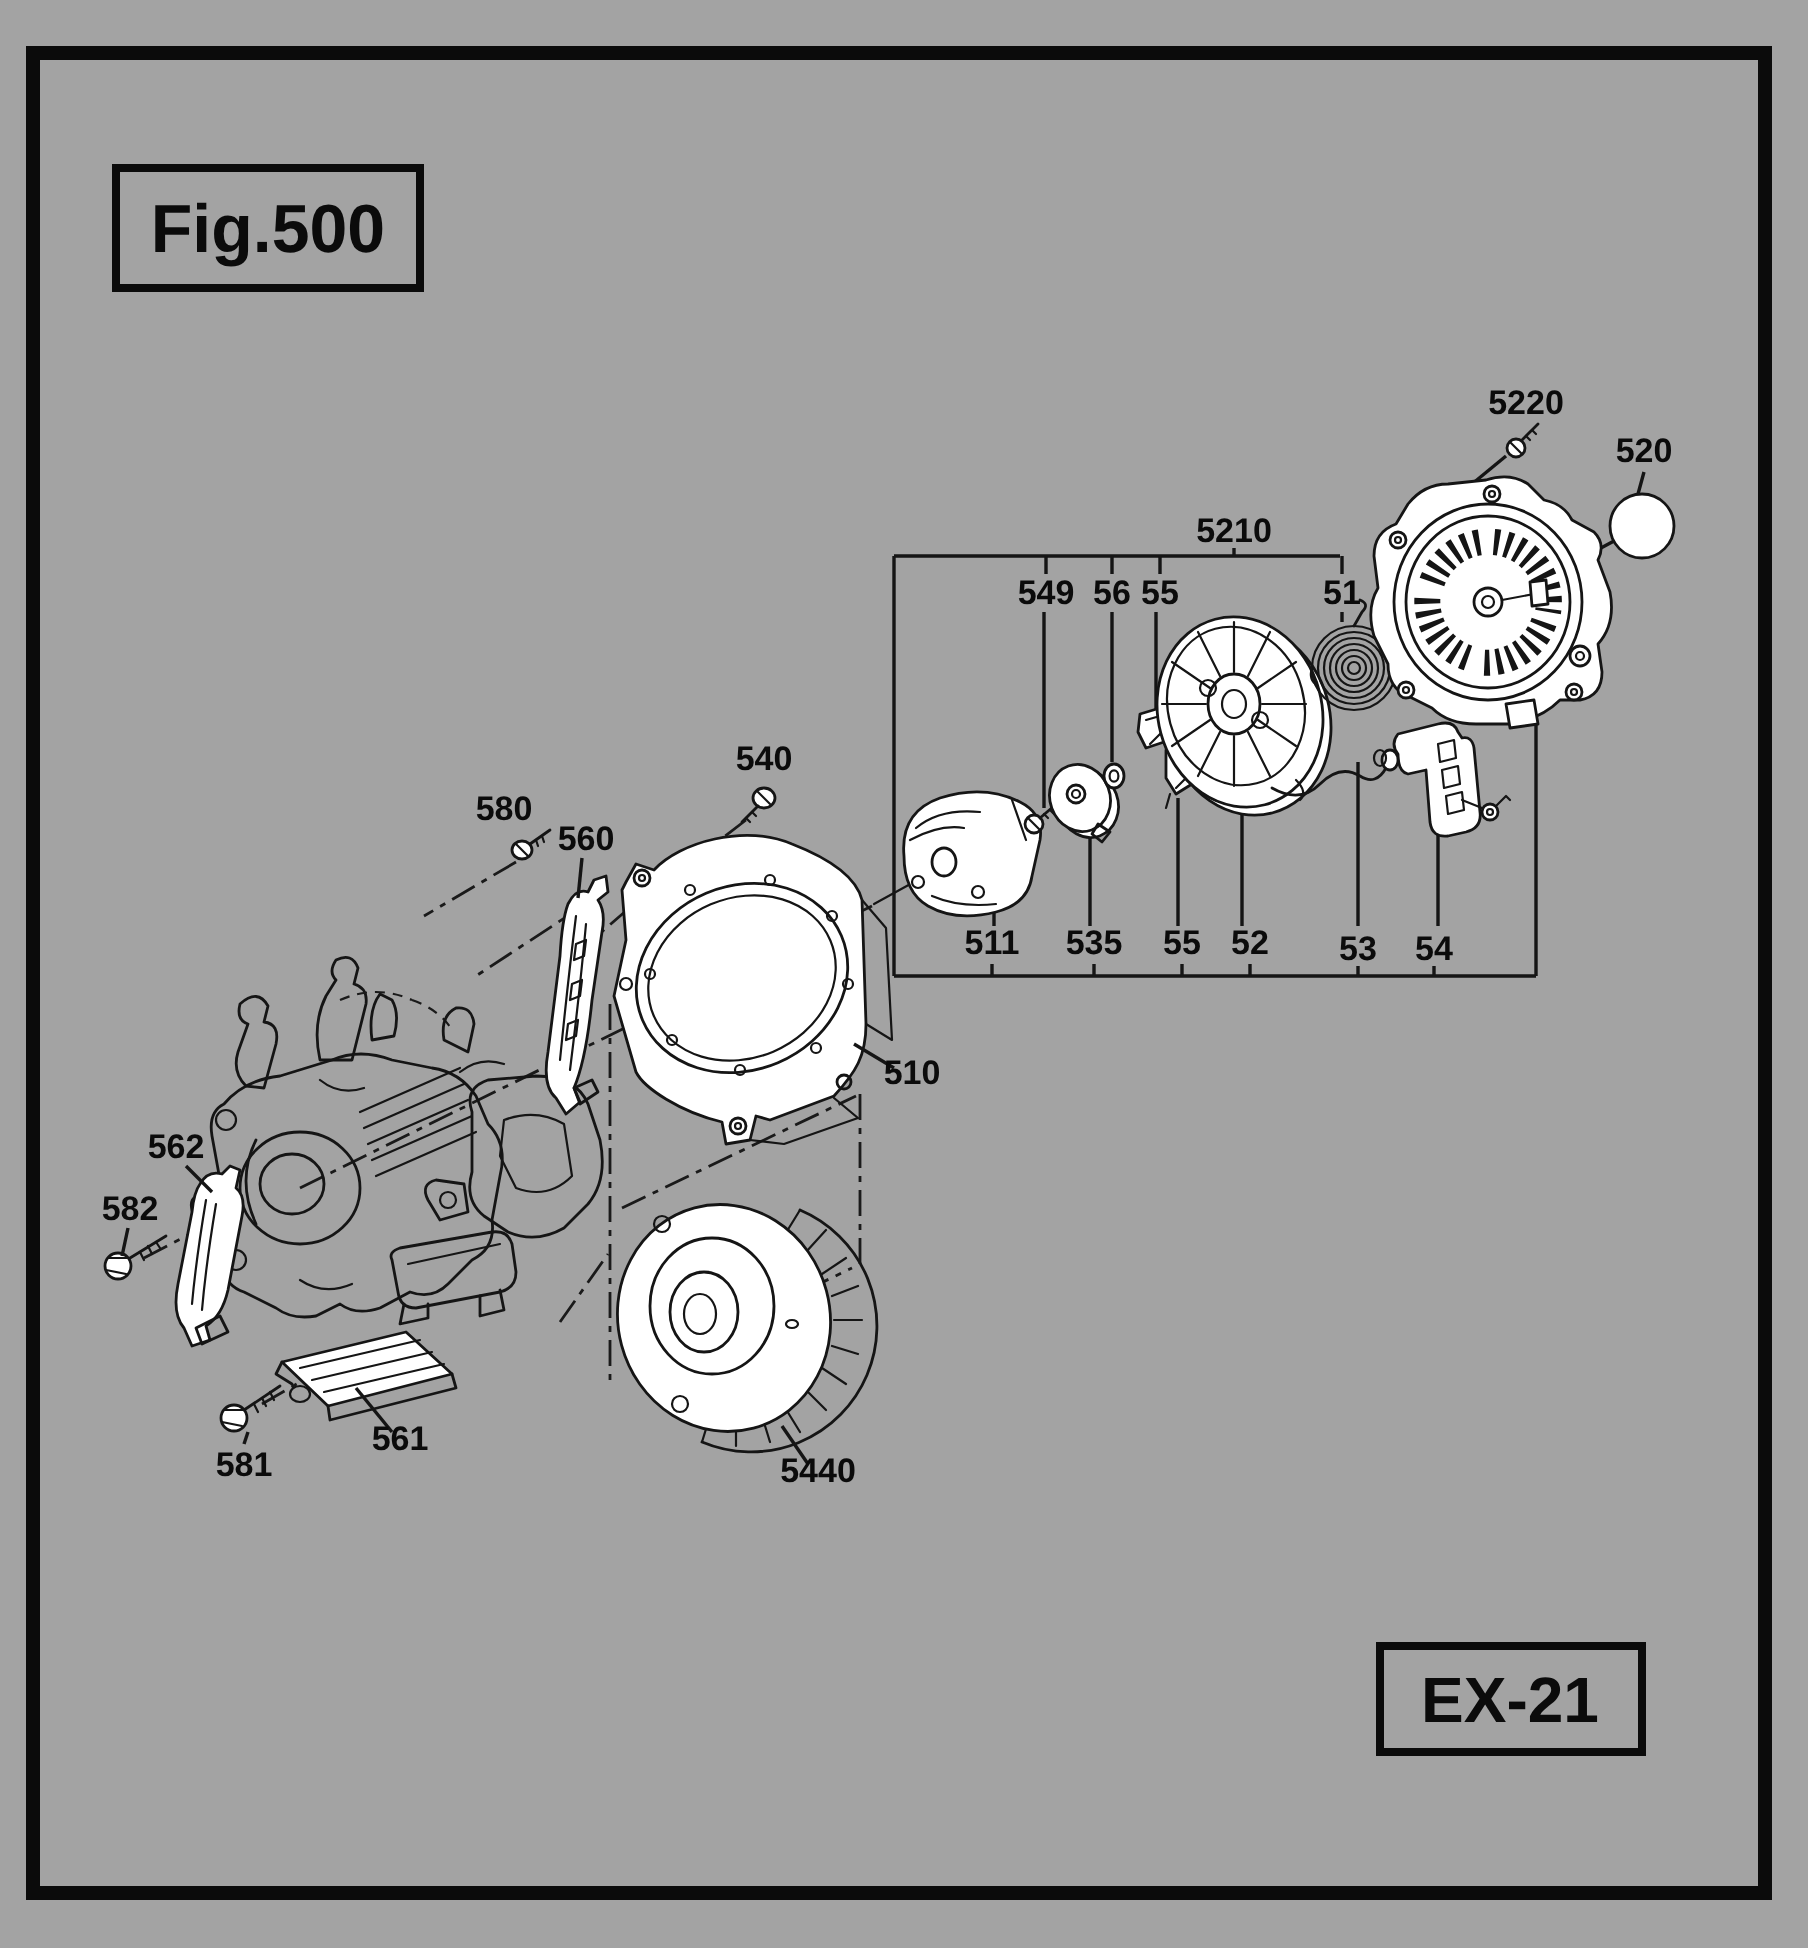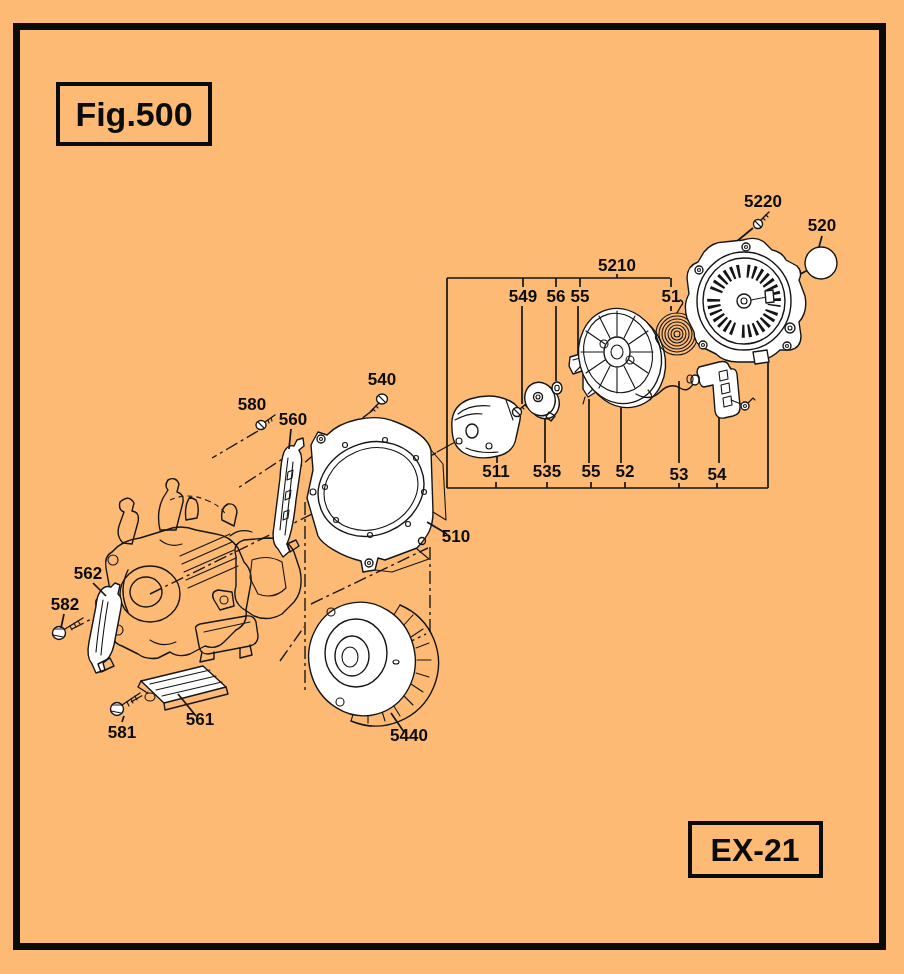--- a/index.html
+++ b/index.html
@@ -1,19 +1,19 @@
 <!DOCTYPE html>
 <html><head>
 <meta charset="utf-8">
 <style>
   html,body{margin:0;padding:0;background:#e8e8e8;}
   .page{
     position:relative;
     width:904px;height:974px;
-    background:#fdba74;
+    background:#a3a3a3;
     font-family:"Liberation Sans", sans-serif;
     overflow:hidden;
   }
   svg{position:absolute;left:0;top:0;}
   .art{stroke:#151515;fill:none;stroke-width:1.4;stroke-linecap:round;stroke-linejoin:round;}
   .artthin{stroke:#151515;fill:none;stroke-width:1.1;stroke-linecap:round;stroke-linejoin:round;}
   .fillw{fill:#ffffff;}
   .lead{stroke:#151515;fill:none;stroke-width:1.7;stroke-linecap:butt;}
   .cl{stroke:#1a1a1a;fill:none;stroke-width:1.4;stroke-dasharray:13 4 3 4;}
   .hid{stroke:#1a1a1a;fill:none;stroke-width:1.1;stroke-dasharray:5 4;}

